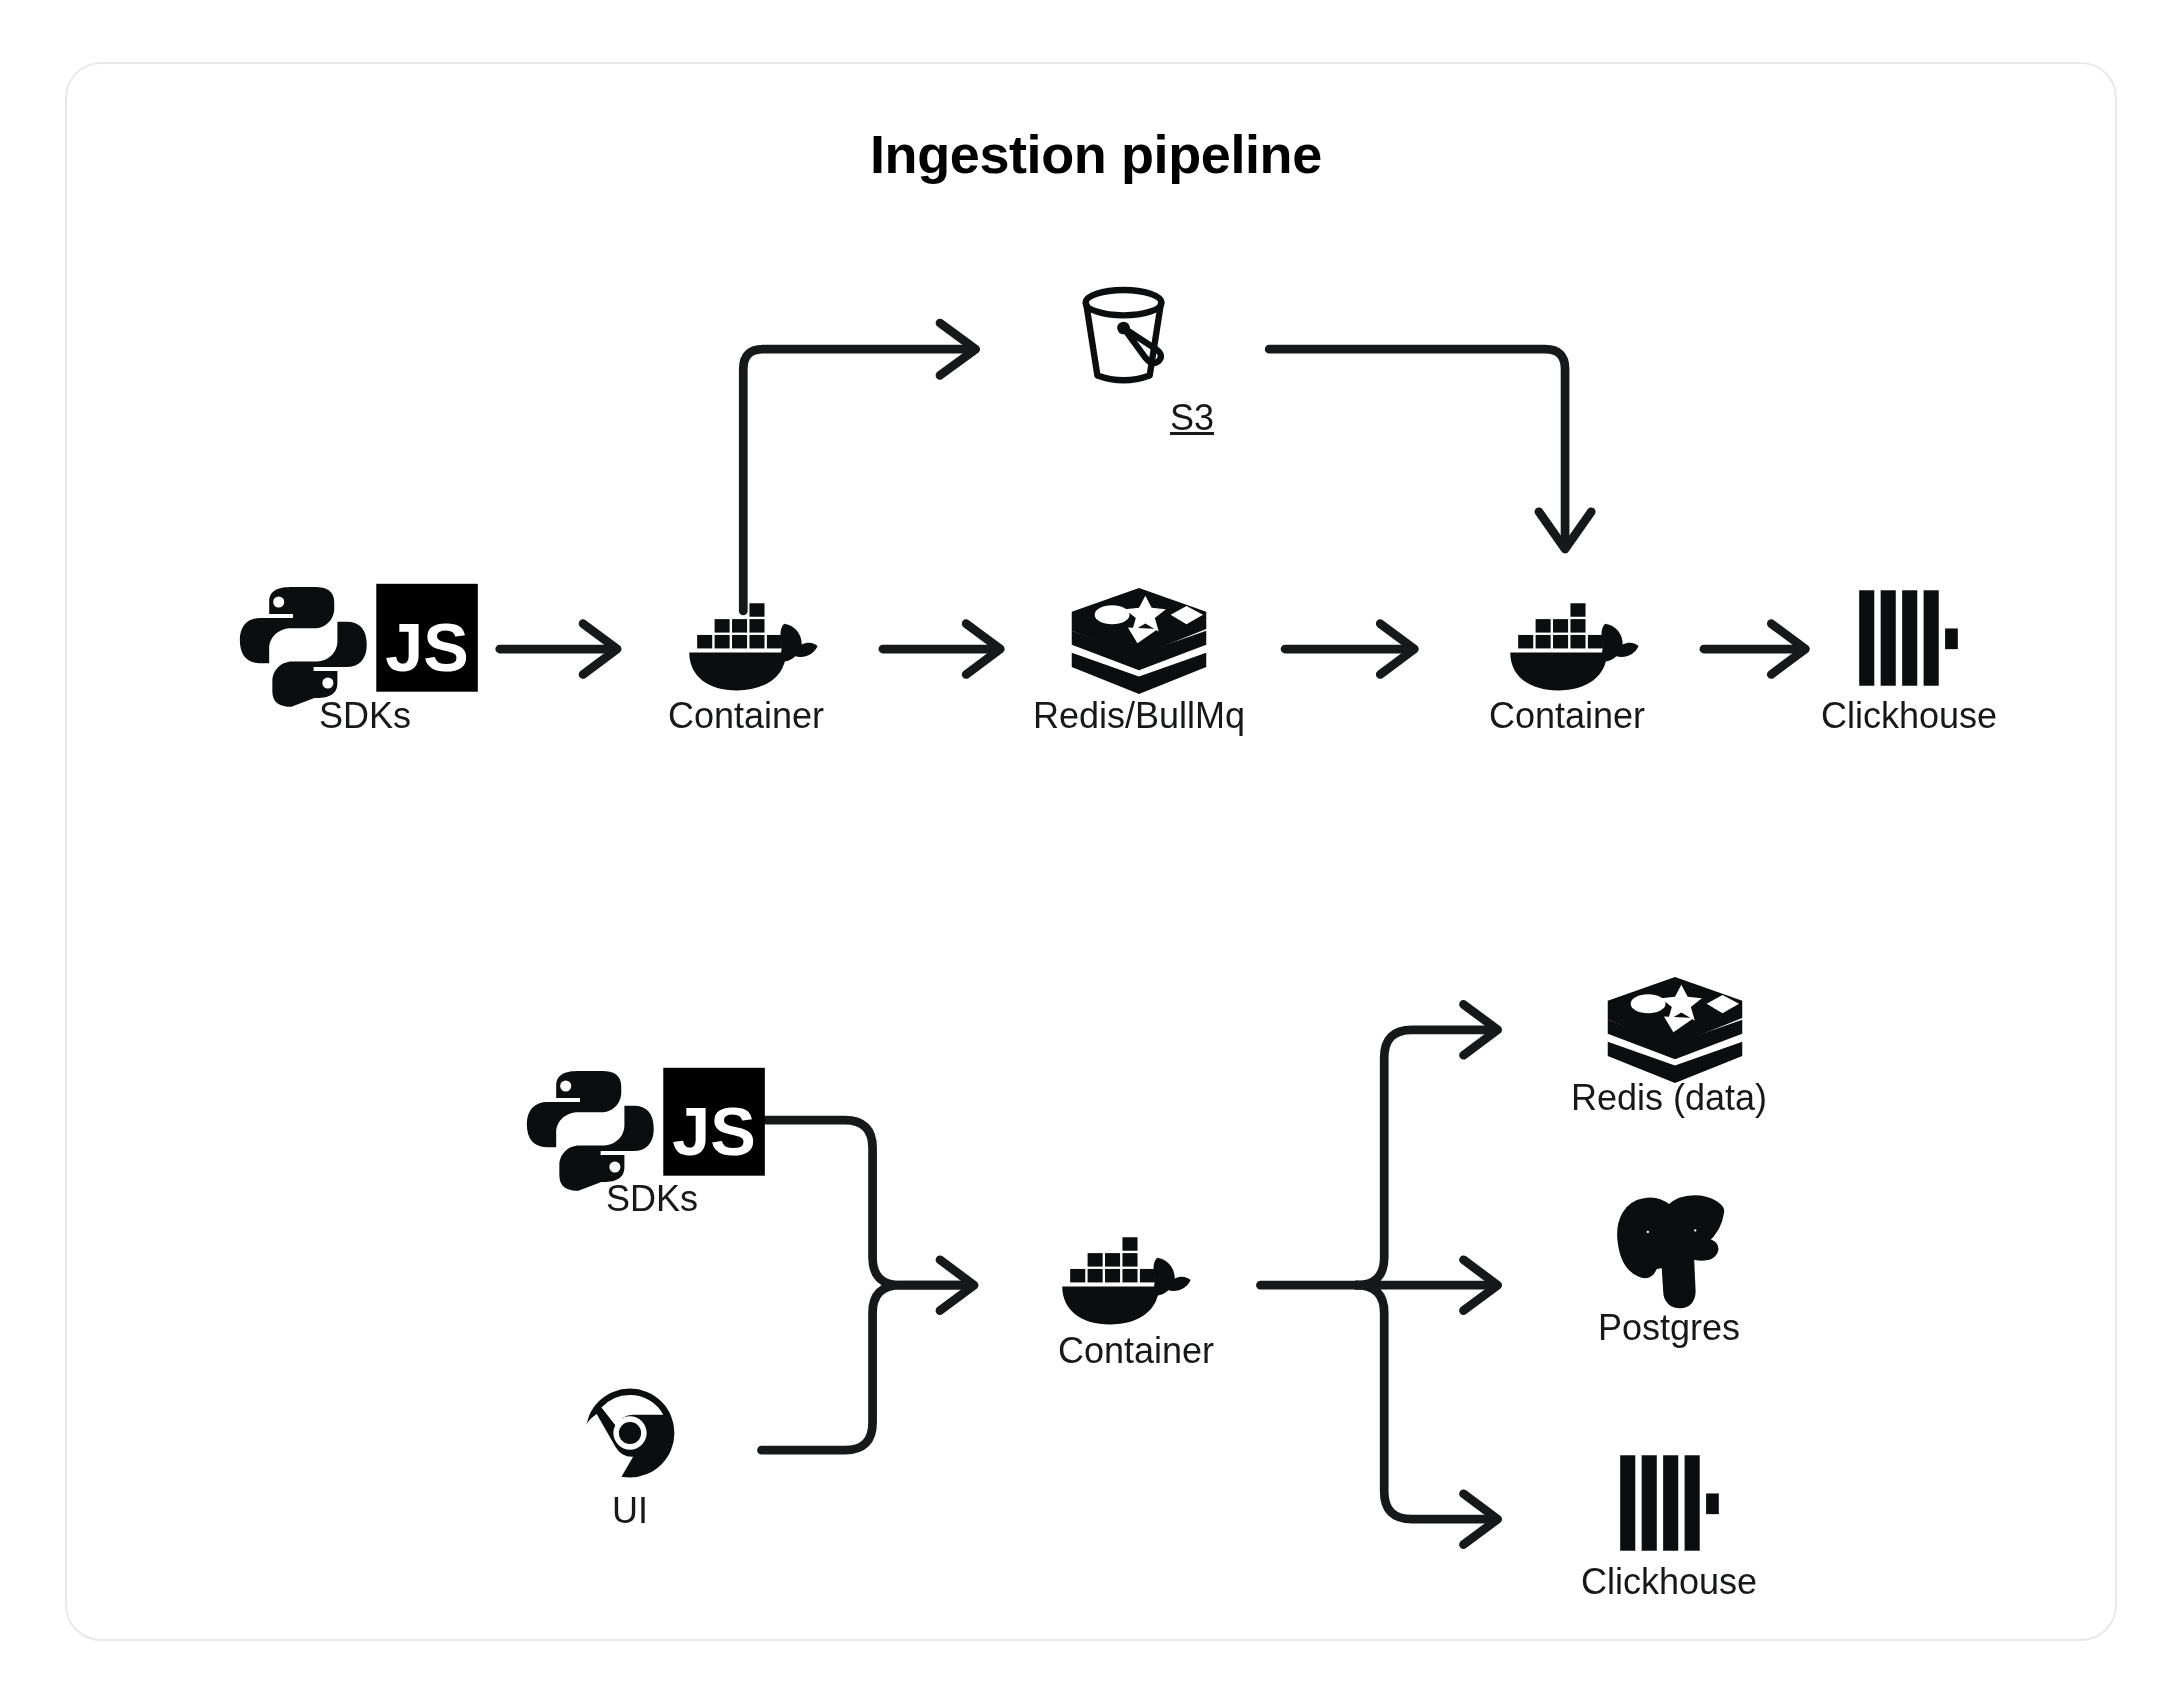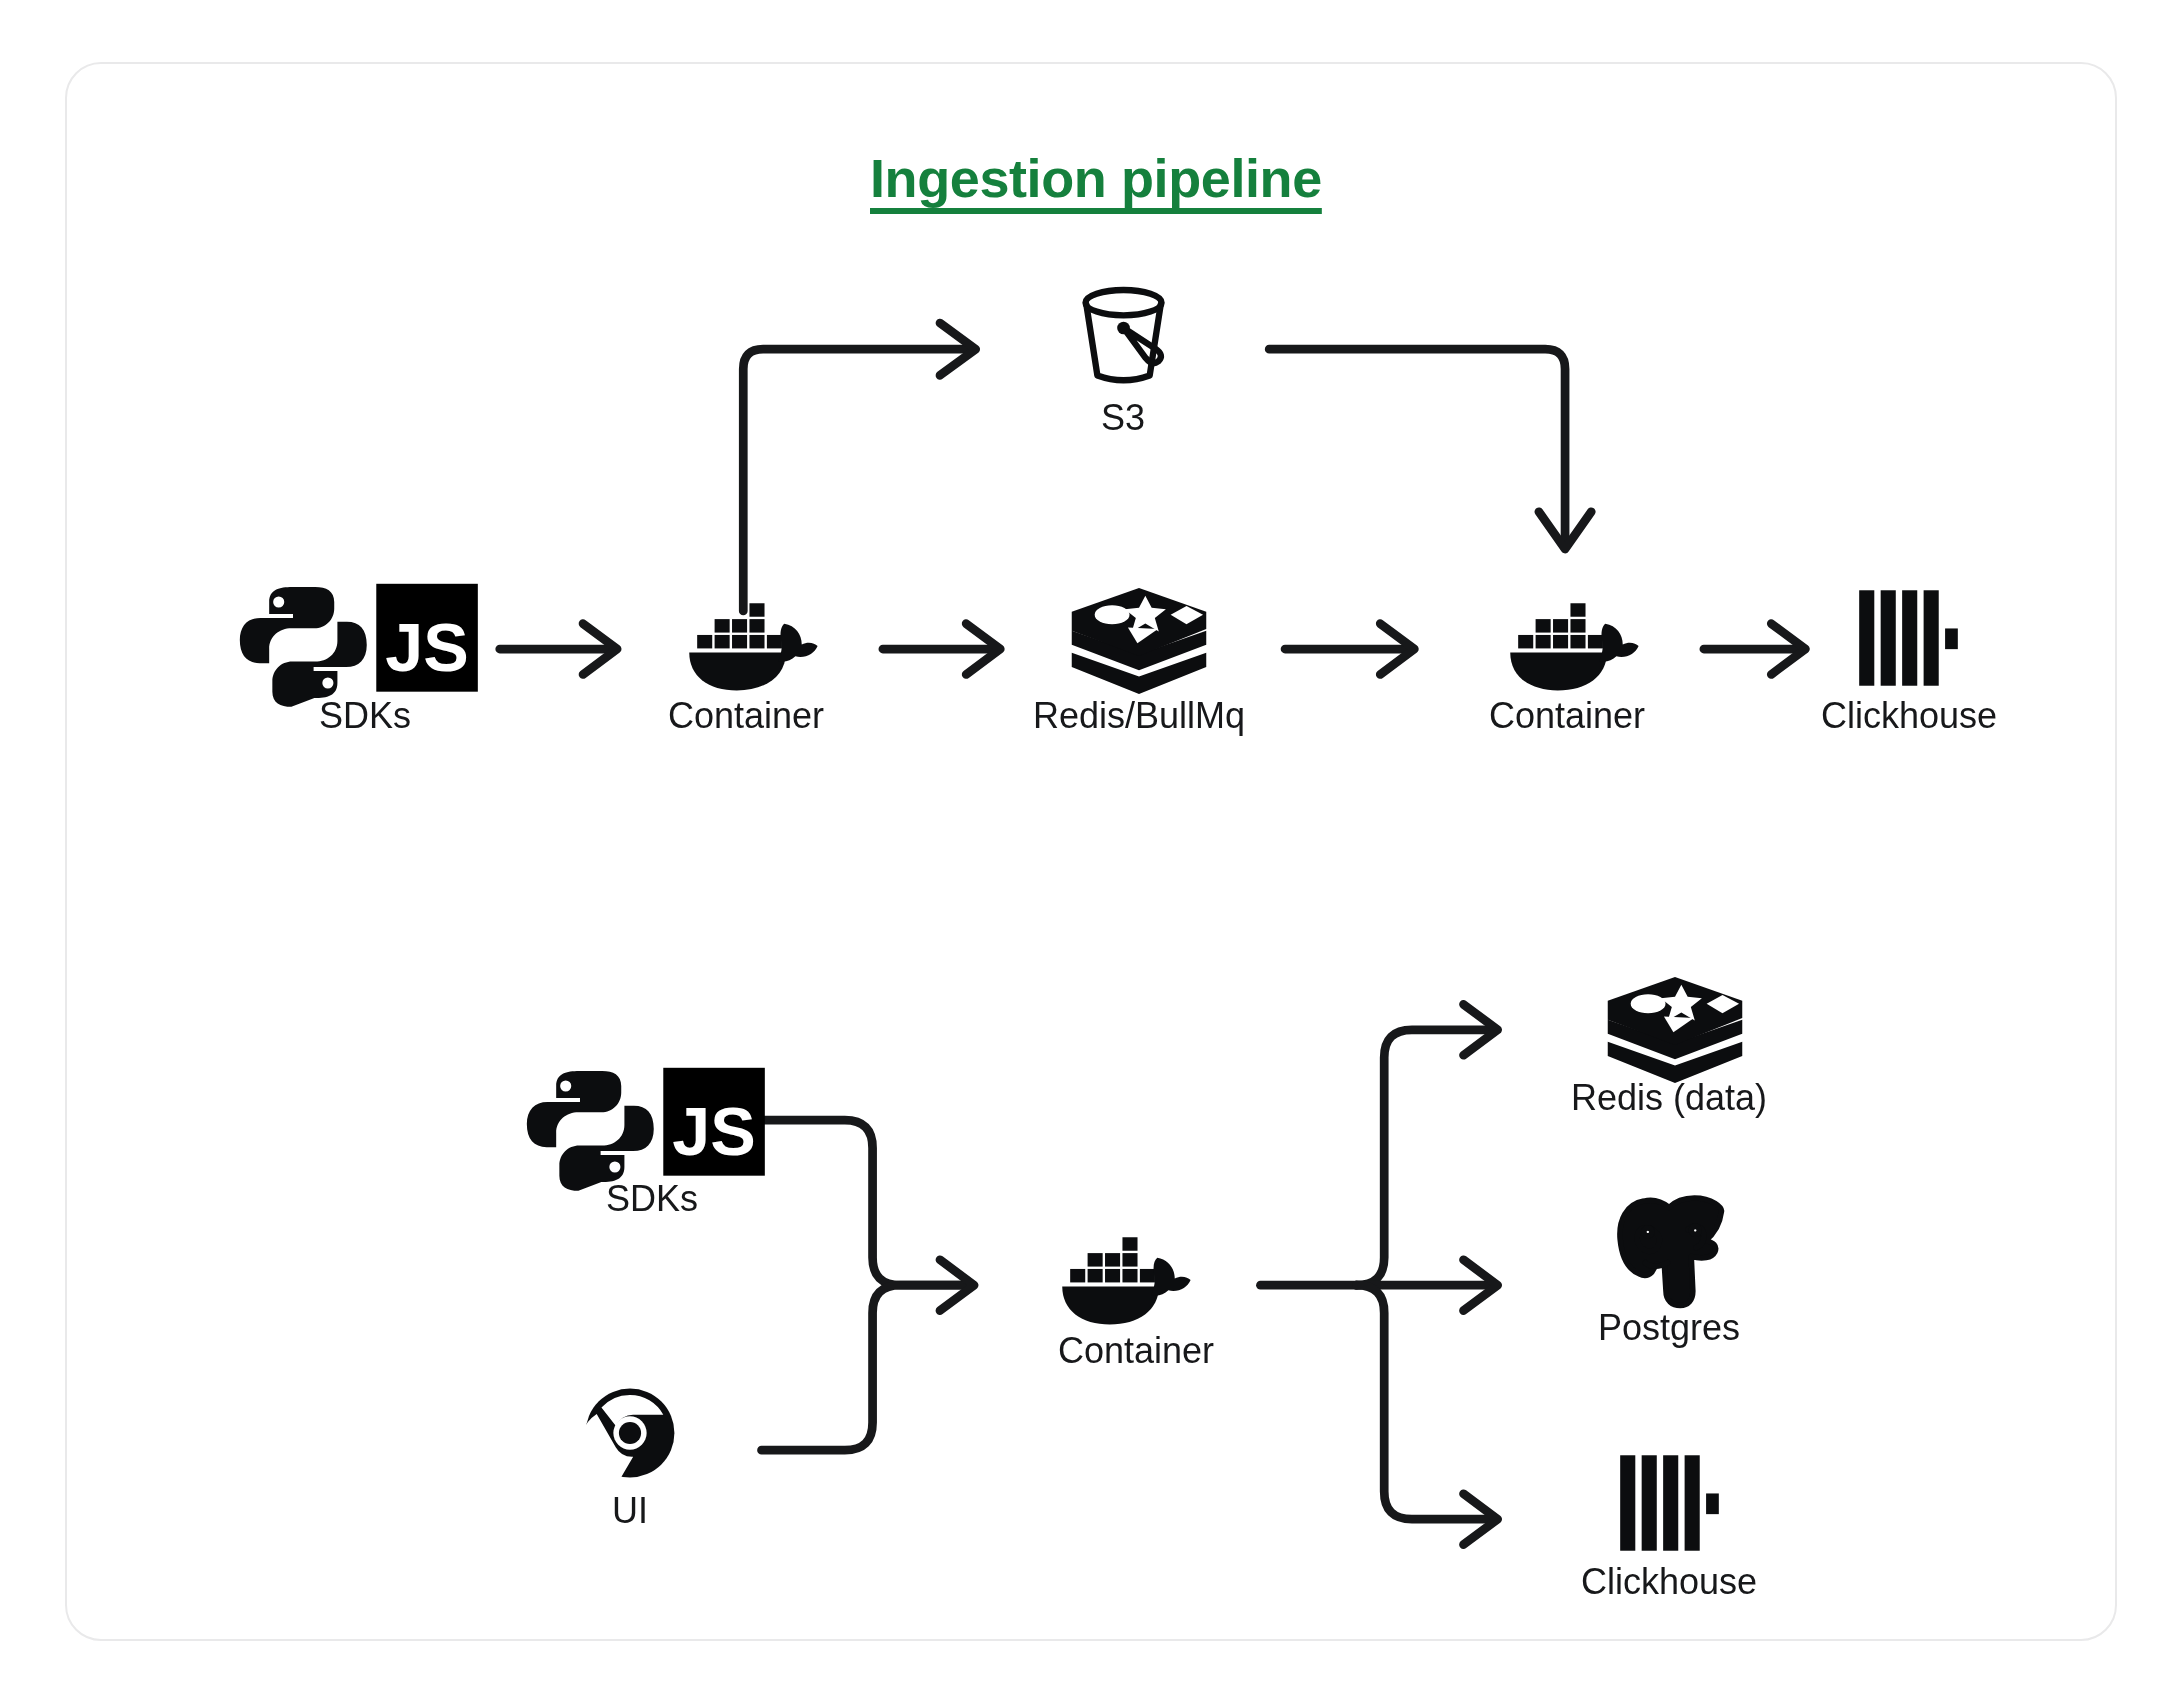--- a/index.html
+++ b/index.html
@@ -29,27 +29,25 @@
   .stage {
     position: absolute;
     left: 0;
     top: 0;
     width: 2183px;
     height: 1701px;
   }
   .section-title {
     position: absolute;
     font-weight: bold;
-    color: #15803d;
+    color: #000000;
     letter-spacing: -0.4px;
     white-space: nowrap;
-    text-decoration: underline;
     text-underline-offset: 11px;
     text-decoration-thickness: 5.6px;
-    margin-top: 24px;
   }
   #title-ingestion {
     left: 870px;
     top: 123px;
     font-size: 54px;
   }
   #title-reading {
     left: 941px;
     top: 825px;
     font-size: 54px;
@@ -177,21 +175,21 @@
   <div class="icon-wrap" style="left:1076px; top:282px;">
     <svg width="103" height="111" viewBox="0 0 130 140">
       <g fill="none" stroke="#0c0d0f" stroke-width="8" stroke-linejoin="round" stroke-linecap="round">
         <ellipse cx="60" cy="26" rx="48" ry="16"></ellipse>
         <path d="M13 28 L27 118 Q60 130 93 118 L107 28"></path>
         <path d="M60 58 L100 84 Q112 92 104 100 Q96 106 88 96 L60 58"></path>
       </g>
       <circle cx="60" cy="58" r="8" fill="#0c0d0f"></circle>
     </svg>
   </div>
-  <div class="node-label" style="left:1123px; top:397px;">S3</div>
+  <div class="node-label" style="left:1192px; top:397px;text-decoration:underline;">S3</div>
 
   <div class="icon-wrap" style="left:1067px; top:583px;">
     <svg width="144" height="119" viewBox="0 0 182 150">
       <g fill="#0c0d0f">
         <path d="M91 90 L6 60 v18 L91 110 L176 78 V60 z"></path>
         <path d="M91 118 L6 88 v18 L91 140 L176 106 V88 z"></path>
         <path d="M91 6 L6 36 v24 L91 92 L176 58 V36 z"></path>
       </g>
       <g fill="#ffffff">
         <ellipse cx="57" cy="40" rx="22" ry="12"></ellipse>

